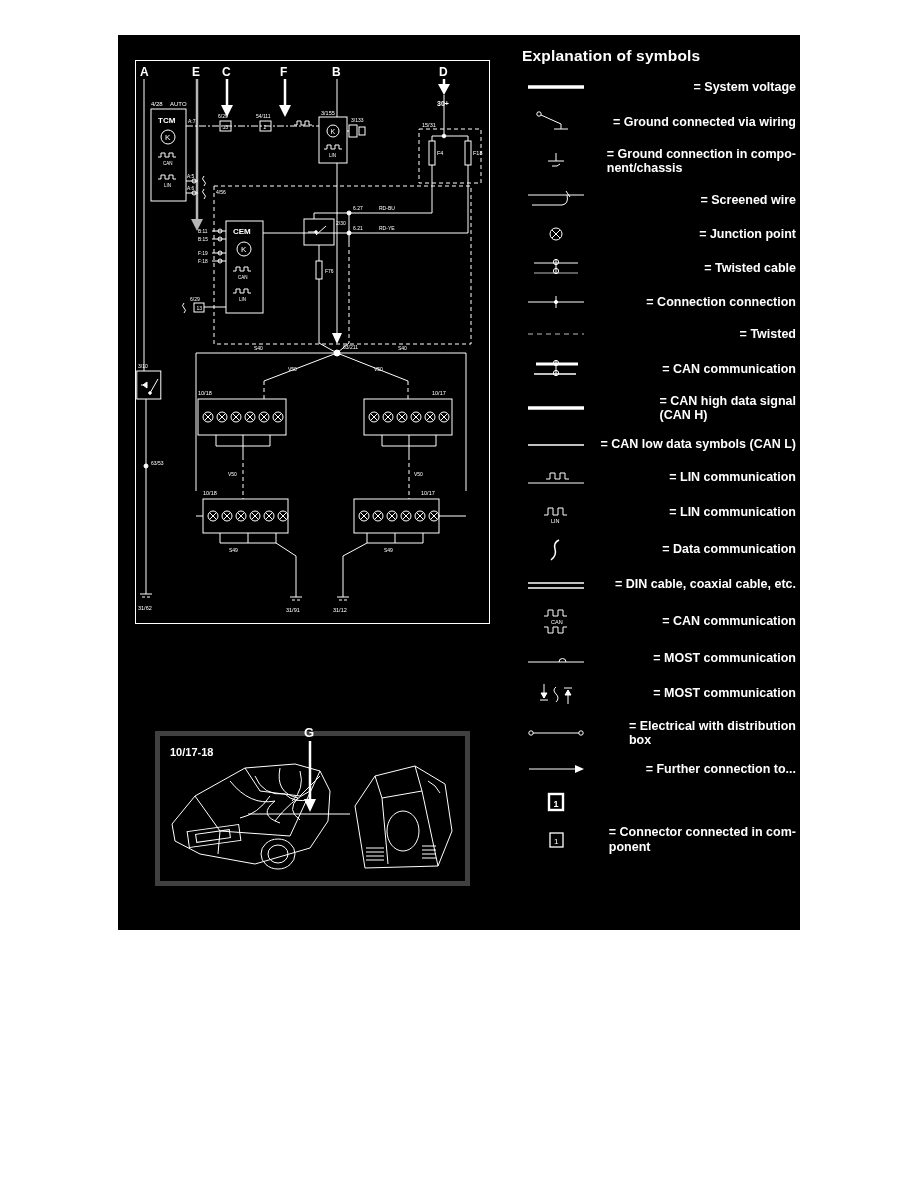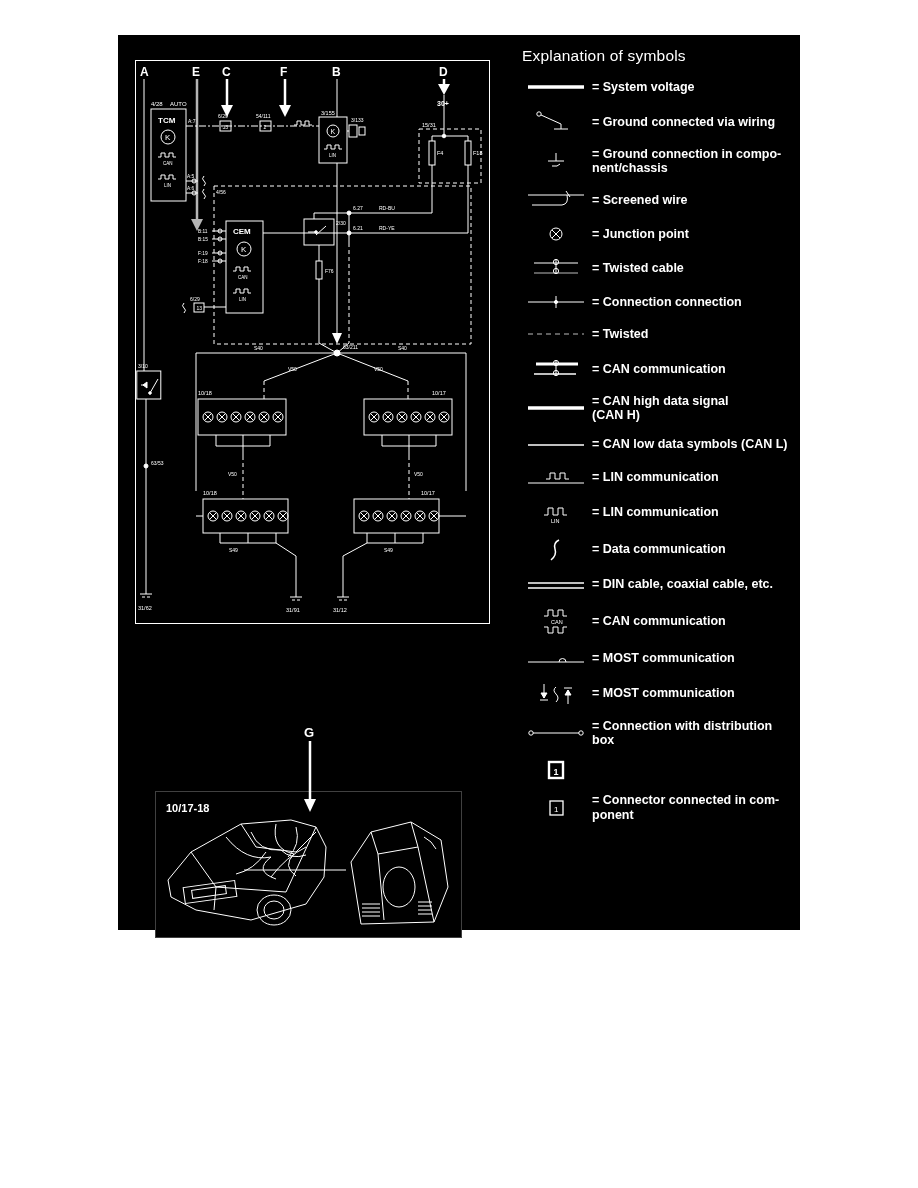--- a/index.html
+++ b/index.html
@@ -1,26 +1,26 @@
 <!DOCTYPE html>
 <html><head>
 <meta charset="utf-8">
 <style>
   html,body{margin:0;padding:0;background:#ffffff;}
   #stage{position:relative;width:918px;height:1188px;background:#ffffff;overflow:hidden;
          font-family:"Liberation Sans",sans-serif;}
   #panel{position:absolute;left:118px;top:35px;width:682px;height:895px;background:#000;}
   #diagram-frame{position:absolute;left:17px;top:25px;width:353px;height:562px;
                  border:1.5px solid #fff;background:#000;}
-  #car-frame{position:absolute;left:37px;top:756px;width:305px;height:145px;
-             border:1px solid #404040;background:#000;}
+  #car-frame{position:absolute;left:37px;top:696px;width:305px;height:145px;
+             border:5px solid #404040;background:#000;}
   #g-callout{position:absolute;left:172px;top:690px;width:44px;height:98px;z-index:3;}
   .legend{position:absolute;left:402px;top:12px;width:276px;color:#fff;}
-  .legend h1{font-size:15.5px;font-weight:normal;margin:0 0 12px 2px;letter-spacing:.2px;}
-  .lrow{display:flex;align-items:center;margin-bottom:12px;}
+  .legend h1{font-size:15.5px;font-weight:bold;margin:0 0 12px 2px;letter-spacing:.2px;}
+  .lrow{display:flex;align-items:center;margin-bottom:12px;justify-content:space-between;}
   .licon{flex:0 0 72px;display:flex;justify-content:center;align-items:center;}
   .ltext{font-size:12.5px;font-weight:bold;line-height:1.15;white-space:pre-line;}
   svg{display:block;}
   svg text{font-family:"Liberation Sans",sans-serif;fill:#fff;stroke:none;}
 </style>
 </head>
 <body>
 
 <div id="stage">
  <div id="panel">
@@ -540,24 +540,33 @@
     </div>
 
     <div class="lrow">
       <span class="licon">
         <svg width="60" height="20" viewBox="0 0 60 20" stroke="#fff" fill="none">
           <circle cx="5" cy="10" r="2.2"></circle>
               <line x1="7" y1="10" x2="53" y2="10"></line>
               <circle cx="55" cy="10" r="2.2"></circle>
             </svg>
           </span>
-      <span class="ltext">= Connection with distribution
+      <span class="ltext">= Electrical with distribution
 box</span>
     </div>
 
+    <div class="lrow">
+      <span class="licon">
+        <svg width="60" height="20" viewBox="0 0 60 20" stroke="#fff" fill="none">
+          <line x1="3" y1="10" x2="49" y2="10"></line>
+              <path d="M49,6 l9,4 -9,4 z" fill="#fff" stroke="none"></path>
+            </svg>
+          </span>
+      <span class="ltext">= Further connection to...</span>
+    </div>
 
     <div class="lrow">
       <span class="licon">
         <svg width="60" height="22" viewBox="0 0 60 22">
           <rect x="23" y="3" width="14" height="16" fill="none" stroke="#fff" stroke-width="2.4"></rect>
           <text x="27.5" y="15.5" font-size="9" font-weight="bold" fill="#fff">1</text>
             </svg>
           </span>
     </div>
 

